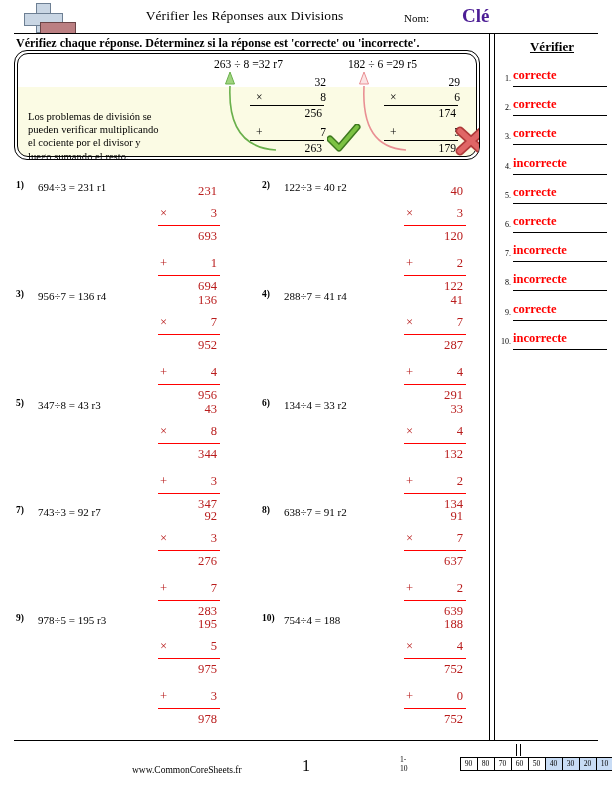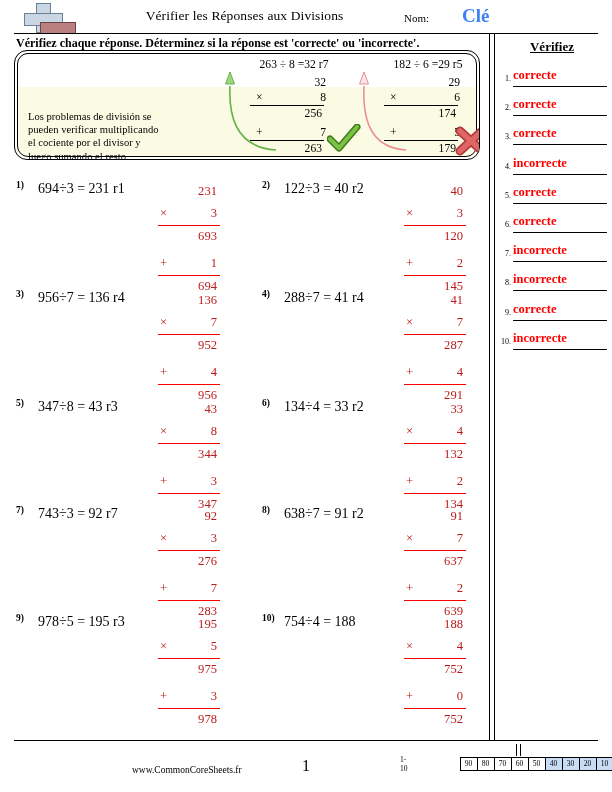--- a/index.html
+++ b/index.html
@@ -68,21 +68,21 @@
   .name-label {
     position: absolute;
     left: 404px; top: 12px;
     font-size: 11px;
   }
   .name-value {
     position: absolute;
     left: 462px; top: 5px;
     font-size: 19px;
     font-weight: bold;
-    color: #3b82f6;
+    color: #4c1d95;
   }
   .header-rule {
     position: absolute;
     left: 14px; top: 33px;
     width: 584px;
     border-top: 1.6px solid #000;
   }
 
   
   .instruction {
@@ -176,21 +176,20 @@
     position: absolute;
     top: 56px;
     width: 160px;
     height: 104px;
   }
   .ex-eq {
     position: absolute;
     top: 0; left: 0;
     width: 160px;
     font-size: 11.6px;
-    text-align: center;
   }
   .ex-work {
     position: absolute;
     left: 36px; top: 17px;
     width: 78px;
     font-size: 11.6px;
   }
   .ex-work .r {
     display: block;
     text-align: right;
@@ -228,21 +227,21 @@
   }
   .p-num {
     position: absolute;
     left: 0; top: 0;
     font-size: 9.5px;
     font-weight: bold;
   }
   .p-eq {
     position: absolute;
     left: 22px; top: 1px;
-    font-size: 14px;
+    font-size: 11px;
     white-space: nowrap;
   }
   .p-work {
     position: absolute;
     left: 142px; top: 1px;
     width: 62px;
     color: #b91c1c;
     font-size: 12.6px;
   }
   .p-work .r {
@@ -350,21 +349,21 @@
     <div class="header-title">Vérifier les Réponses aux Divisions</div>
     <div class="name-label">Nom:</div>
     <div class="name-value">Clé</div>
     <div class="header-rule"></div>
   </div>
 
   <div class="instruction">Vérifiez chaque réponse. Déterminez si la réponse est 'correcte' ou 'incorrecte'.</div>
 
   <div class="divider"></div>
 
-  <div class="answers-head">Vérifiez</div>
+  <div class="answers-head">Vérifier</div>
   <div id="answers-container">
       <div class="answer-row" style="top: 66px;">
         <div class="answer-num">1.</div>
         <div class="answer-line">
           <span style="color: rgb(255, 0, 0);">correcte</span>
         </div>
       </div>
       <div class="answer-row" style="top: 95.2px;">
         <div class="answer-num">2.</div>
         <div class="answer-line">
@@ -497,21 +496,21 @@
         </div>
       </div>
       <div class="problem" style="left: 262px; top: 180px;">
         <div class="p-num">2)</div>
         <div class="p-eq">122÷3 = 40 r2</div>
         <div class="p-work">
           <span class="r">40</span>
           <span class="r"><span class="opsym">×</span>3</span>
           <span class="r rule">120</span>
           <span class="r" style="margin-top: 5px;"><span class="opsym">+</span>2</span>
-          <span class="r rule">145</span>
+          <span class="r rule">122</span>
         </div>
       </div>
       <div class="problem" style="left: 16px; top: 289px;">
         <div class="p-num">3)</div>
         <div class="p-eq">956÷7 = 136 r4</div>
         <div class="p-work">
           <span class="r">136</span>
           <span class="r"><span class="opsym">×</span>7</span>
           <span class="r rule">952</span>
           <span class="r" style="margin-top: 5px;"><span class="opsym">+</span>4</span>

